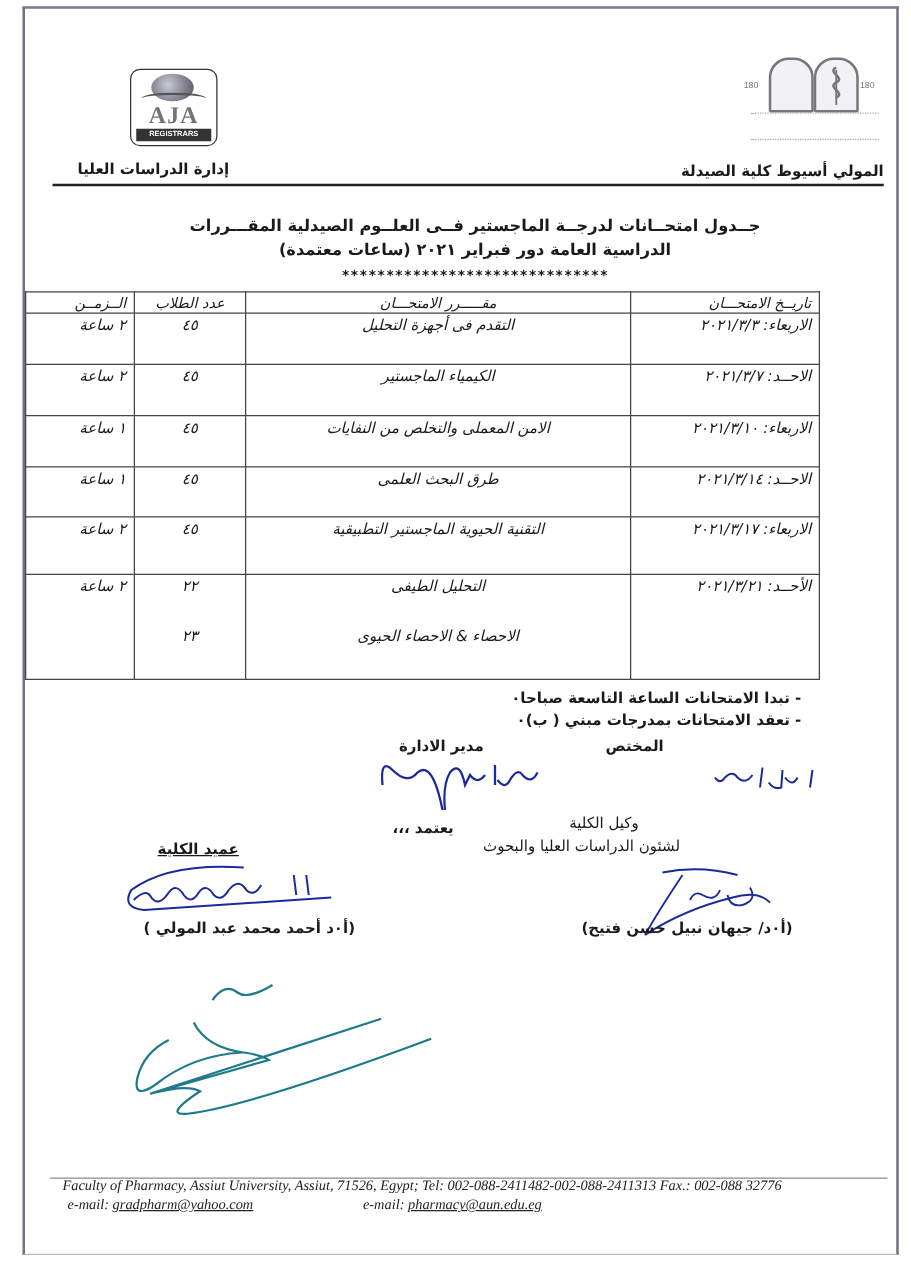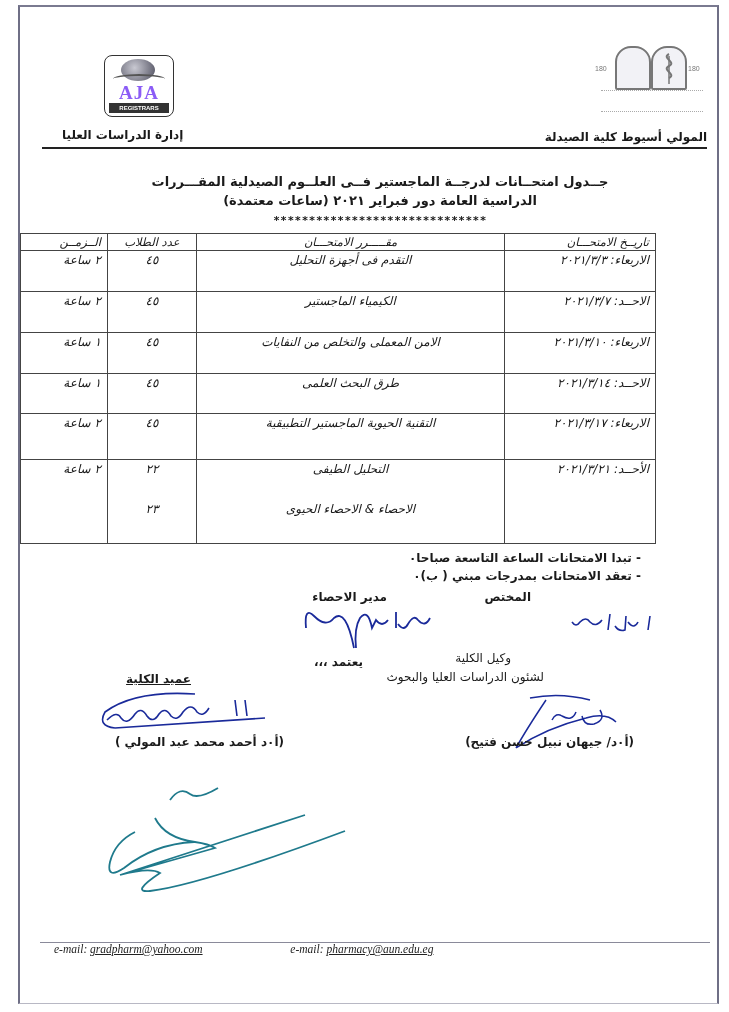--- a/index.html
+++ b/index.html
@@ -3,21 +3,21 @@
 <meta charset="utf-8">
 <style>
   html,body{margin:0;padding:0;background:#fff;}
   body{width:729px;height:1012px;position:relative;overflow:hidden;font-family:"DejaVu Sans",sans-serif;color:#1a1a1a;}
   .frame{position:absolute;left:18px;top:5px;width:697px;height:996px;border-left:2px solid #6f6f86;border-top:2px solid #7a7a90;border-right:2px solid #6f6f86;border-bottom:1px solid #b8b8c4;}
   .abs{position:absolute;}
   .rtl{direction:rtl;}
   .logo-aja{left:104px;top:55px;width:68px;height:60px;border:1.5px solid #333;border-radius:8px;background:#fff;}
   .globe{position:absolute;left:16px;top:3px;width:34px;height:22px;border-radius:50%;background:radial-gradient(circle at 40% 40%,#c9c9d2,#4e4e5e);}
   .swoosh{position:absolute;left:8px;top:18px;width:52px;height:8px;border-top:2px solid #555;border-radius:50%;}
-  .aja-txt{position:absolute;left:0;right:0;top:26px;text-align:center;font:bold 19px "Liberation Serif",serif;letter-spacing:1px;color:#8b5cf6;}
+  .aja-txt{position:absolute;left:0;right:0;top:26px;text-align:center;font:bold 19px "Liberation Serif",serif;letter-spacing:1px;color:#737373;}
   .aja-bar{position:absolute;left:4px;right:4px;top:47px;height:10px;background:#333;color:#fff;font:bold 6px "Liberation Sans",sans-serif;text-align:center;line-height:10px;}
   .logo-univ{left:595px;top:46px;width:112px;height:70px;}
   .arch{position:absolute;top:0;width:32px;height:40px;border:2px solid #777;border-radius:16px 16px 2px 2px;background:#f2f2f6;}
   .arch-txt{position:absolute;top:19px;font:7px "Liberation Sans",sans-serif;color:#777;}
   .univ-lines{position:absolute;left:6px;right:4px;top:44px;height:20px;border-top:1px dotted #aaa;border-bottom:1px dotted #aaa;}
   .hdr-line{left:42px;top:147px;width:665px;height:0;border-top:2px solid #222;}
   .hdr-right{right:22px;top:130px;font:bold 12px "DejaVu Sans",sans-serif;}
   .hdr-left{left:62px;top:128px;font:bold 12px "DejaVu Sans",sans-serif;}
   .title{left:100px;width:560px;text-align:center;font:bold 13px "DejaVu Sans",sans-serif;}
   .stars{left:210px;width:340px;top:214px;text-align:center;font:bold 11px "DejaVu Sans Mono",monospace;letter-spacing:0.5px;}
@@ -126,21 +126,21 @@
 <div class="abs notes rtl">
   <div>- تبدا الامتحانات الساعة التاسعة صباحا٠</div>
   <div>- تعقد الامتحانات بمدرجات مبني ( ب)٠</div>
 </div>
 
 <div class="abs sig-label rtl" style="right:198px;top:590px;">المختص</div>
 <svg class="signature" style="left:530px;top:608px;" width="130" height="30">
   <path d="M120 8 L118 22 M108 14 q-4 8 -10 0 M96 8 L95 22 q-6 2 -10 -4 M80 6 L78 22 M72 12 q-6 8 -12 2 q-4 -6 -10 0 q-4 6 -8 0" stroke="#1a2a9a" stroke-width="1.6" fill="none"></path>
 </svg>
 
-<div class="abs sig-label rtl" style="right:342px;top:590px;">مدير الاحصاء</div>
+<div class="abs sig-label rtl" style="right:342px;top:590px;">مدير الادارة</div>
 <svg class="signature" style="left:300px;top:600px;" width="140" height="55">
   <path d="M130 18 q-5 10 -12 2 q-4 -6 -10 4 q-4 8 -10 0 M96 12 L96 28 M88 20 q-6 8 -12 0 L72 28 q-4 -20 -12 -10 q-6 10 -4 30 M54 48 q-8 -40 -20 -30 q-8 10 -20 -2 q-10 -10 -8 12" stroke="#1a2a9a" stroke-width="1.8" fill="none"></path>
 </svg>
 
 <div class="abs sig-label rtl" style="right:366px;top:655px;">يعتمد ،،،</div>
 <div class="abs sig-text rtl" style="right:218px;top:651px;">وكيل الكلية</div>
 <div class="abs sig-text rtl" style="right:185px;top:670px;">لشئون الدراسات العليا والبحوث</div>
 <svg class="signature" style="left:490px;top:690px;" width="140" height="60">
   <path d="M40 8 q30 -6 60 2 M110 20 q6 10 -6 14 q-10 2 -12 -8 M86 22 q-4 10 -14 4 q-6 -4 -10 4 M56 10 q-20 30 -30 48 M26 58 q30 -20 70 -30 q20 -6 30 4" stroke="#1a2a9a" stroke-width="1.5" fill="none"></path>
 </svg>
@@ -151,18 +151,19 @@
   <path d="M100 4 q-60 -4 -90 18 q-8 14 10 16 M12 30 q10 -10 14 -2 q6 8 14 -4 q6 -8 12 2 q6 8 12 -2 q6 -8 12 2 q6 6 12 -4 q8 -10 14 0 q6 6 12 -4 M140 10 L142 26 M150 10 L152 26 M20 38 L170 28" stroke="#1a2a9a" stroke-width="1.6" fill="none"></path>
 </svg>
 <div class="abs sig-label rtl" style="right:445px;top:735px;">(أ٠د أحمد محمد عبد المولي )</div>
 
 <svg class="signature" style="left:100px;top:770px;" width="260" height="125">
   <path d="M70 30 q10 -14 20 -6 q8 6 28 -6 M35 62 q-20 10 -25 30 q-4 18 14 6 q30 -24 70 -26 M55 48 q10 20 40 24 q14 2 20 6 L20 105 L205 45 M20 105 q30 -8 40 -2 q-30 20 -10 18 q50 -6 195 -60" stroke="#1f7a8c" stroke-width="1.8" fill="none"></path>
 </svg>
 
 <div class="abs footer-line"></div>
 <div class="abs footer">
+  <div>Faculty of Pharmacy, Assiut University, Assiut, 71526, Egypt;  Tel: 002-088-2411482-002-088-2411313   Fax.: 002-088  32776</div>
   <div style="padding-left:4px;">
     <span>e-mail: </span><u>gradpharm@yahoo.com</u>
     <span style="display:inline-block;width:82px;"></span>
     <span>e-mail: </span><u>pharmacy@aun.edu.eg</u>
   </div>
 </div>
 
 </body></html>

